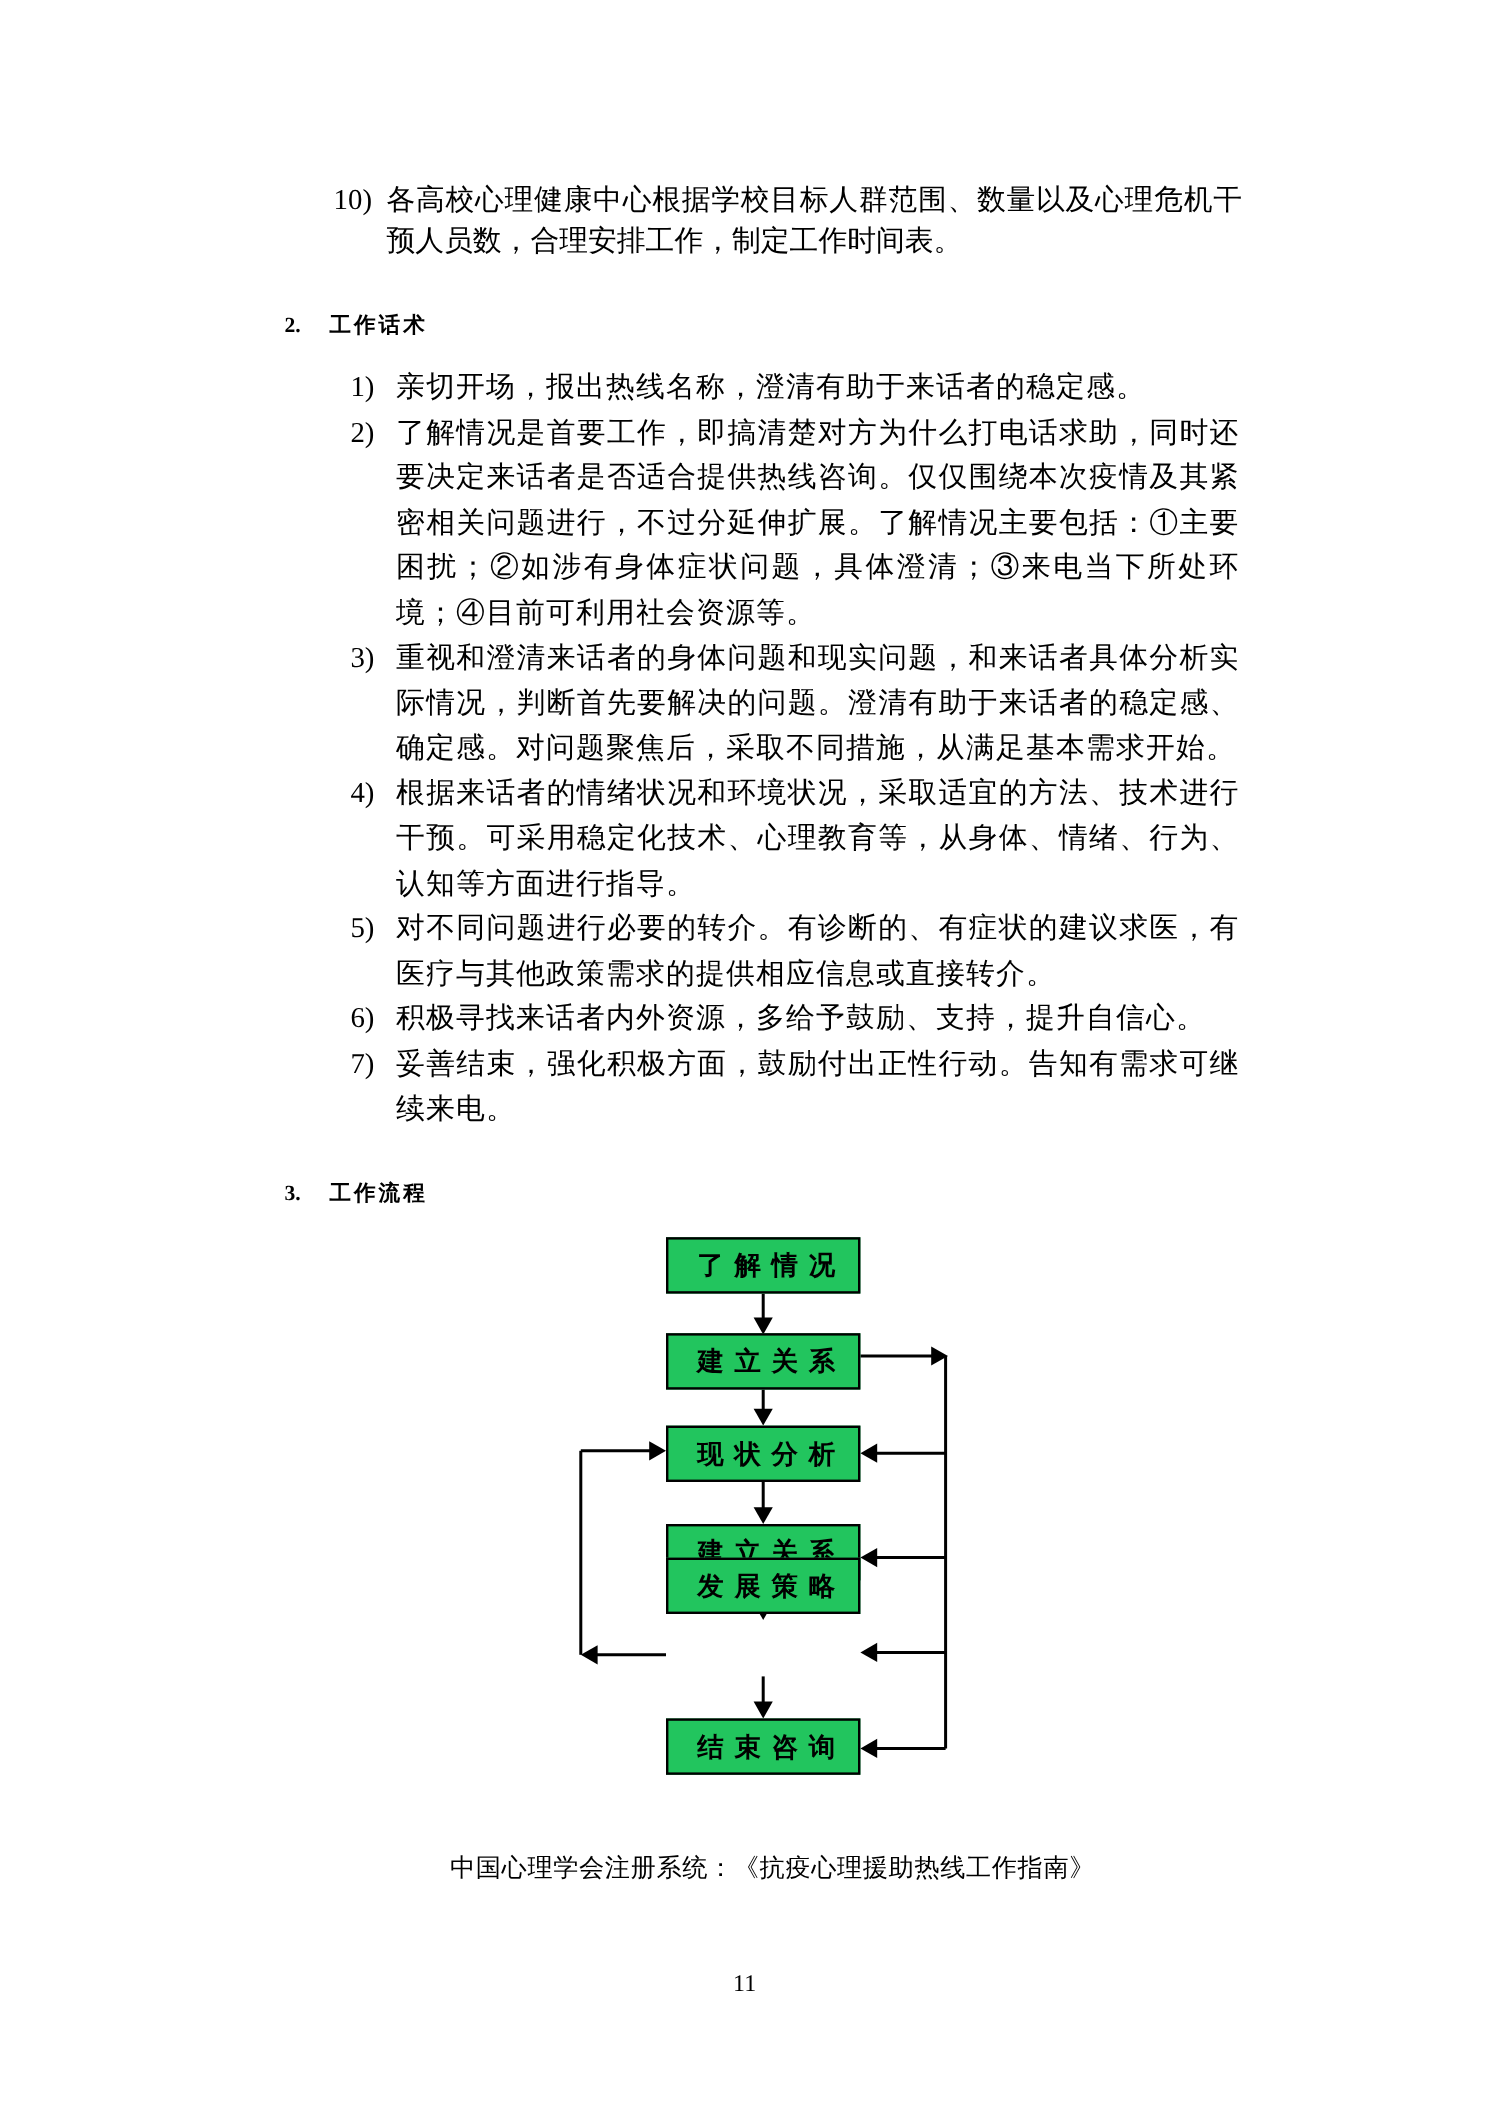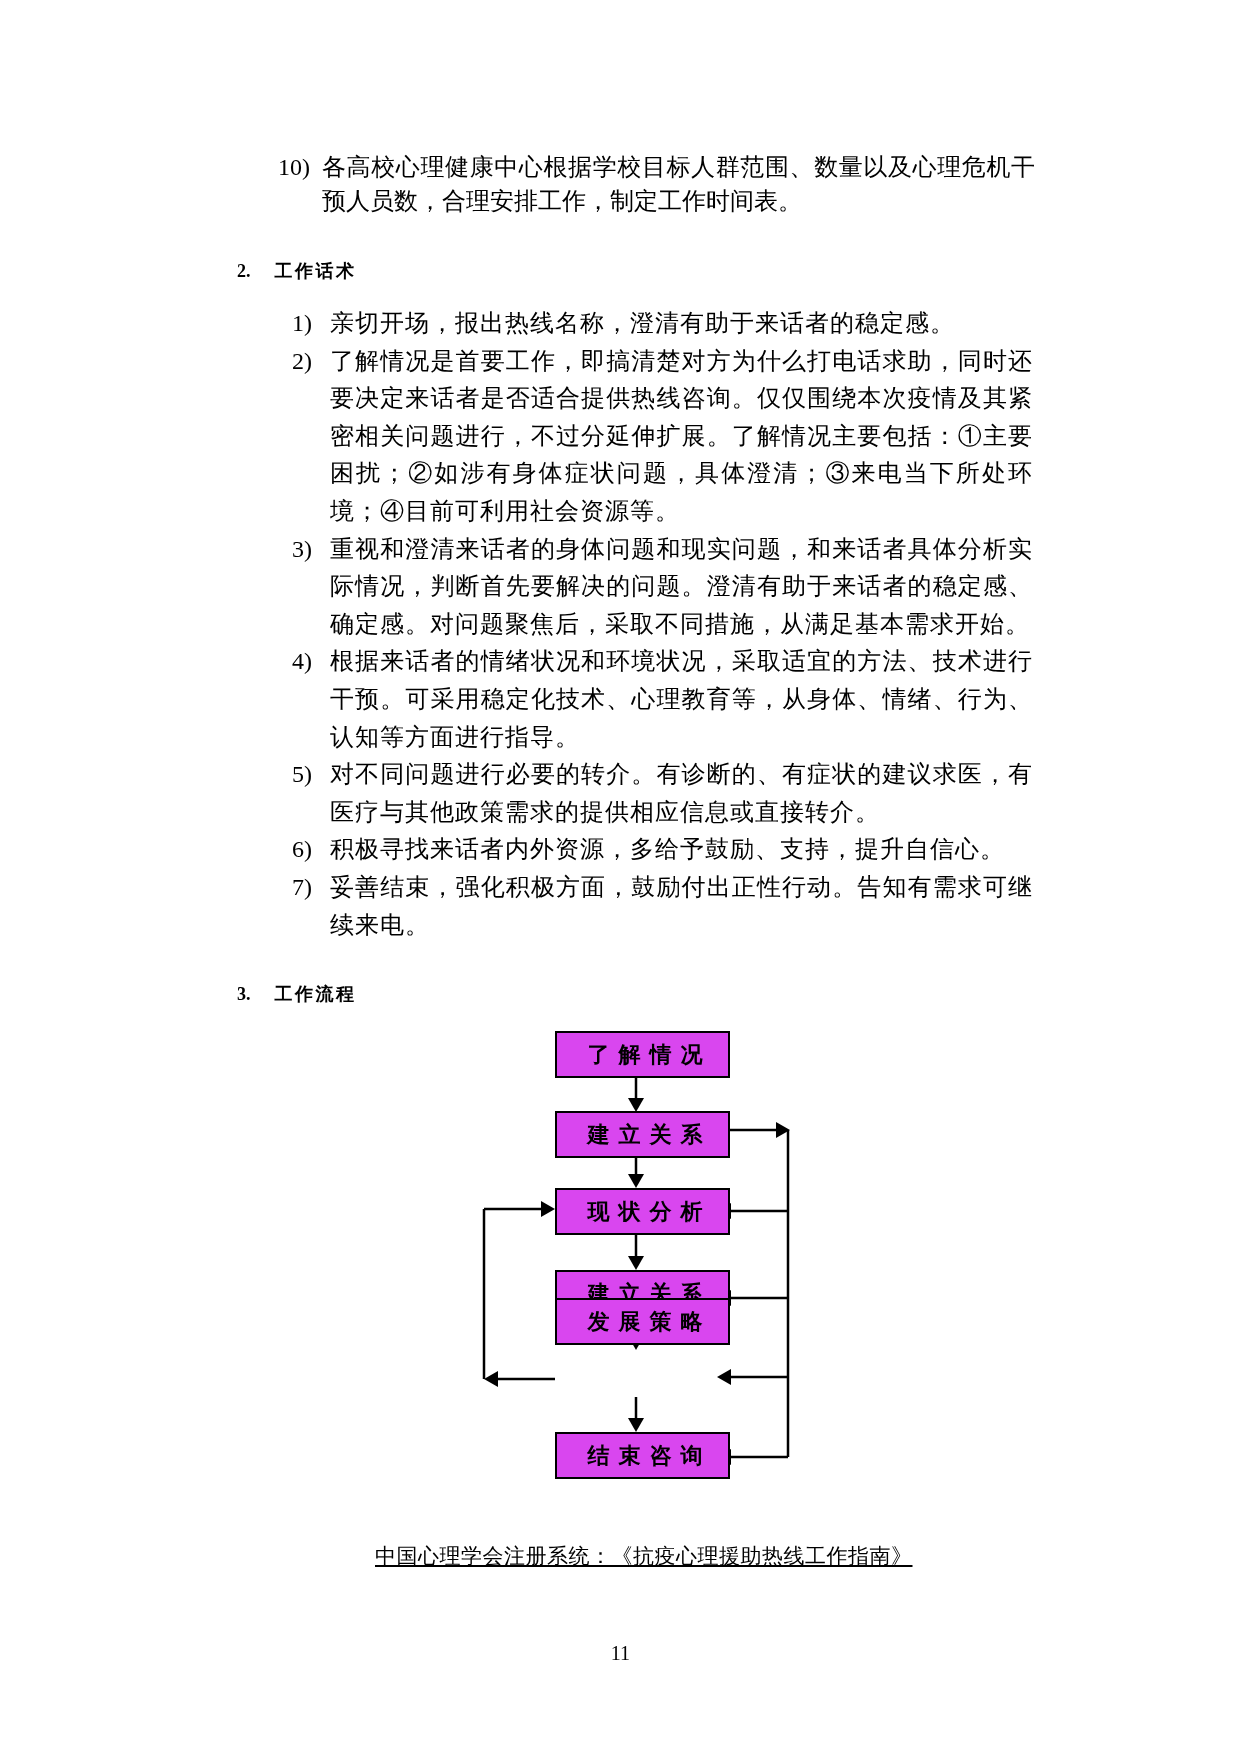--- a/index.html
+++ b/index.html
@@ -37,33 +37,33 @@
     position:absolute; left:292px; top:305px; width:741px;
     font-size:24px; line-height:37.6px; letter-spacing:1px;
     text-align:justify; text-justify:inter-character;
   }
   .li { position:relative; padding-left:38px; }
   .li .num { position:absolute; left:0; top:0; letter-spacing:0; }
 
   
   .flow-svg { position:absolute; left:0; top:1020px; width:1241px; height:480px; }
   .flow-node {
-    position:absolute; left:555px; width:175px; height:47px;
-    box-sizing:border-box; border:2.5px solid #000; background:#d946ef;
+    position:absolute; left:555px; width:162px; height:47px;
+    box-sizing:border-box; border:2.5px solid #000; background:#22c55e;
     display:flex; align-items:center; justify-content:center;
     font-family:"Liberation Sans","DejaVu Sans",sans-serif;
     font-weight:bold; font-size:22px; letter-spacing:9px; padding-left:14px;
     white-space:nowrap;
   }
   .fn1 { top:1031px; } .fn2 { top:1111px;font-family:Liberation Serif, serif; } .fn3 { top:1188px; }
   .fn4 { top:1270px; } .fn5 { top:1298px; } .fn6 { top:1432px; }
 
   .caption {
     position:absolute; left:375px; top:1542px;
-    font-size:21px; line-height:28px; letter-spacing:0.5px; white-space:nowrap;text-decoration:underline;
+    font-size:21px; line-height:28px; letter-spacing:0.5px; white-space:nowrap;
   }
   .pagenum {
     position:absolute; left:0; top:1642px; width:100%;
     text-align:center; font-size:20px;
   }
   line, polyline { stroke:#000; stroke-width:2.5; fill:none; }
   polygon { fill:#000; stroke:none; }
 </style>
 </head>
 <body>

